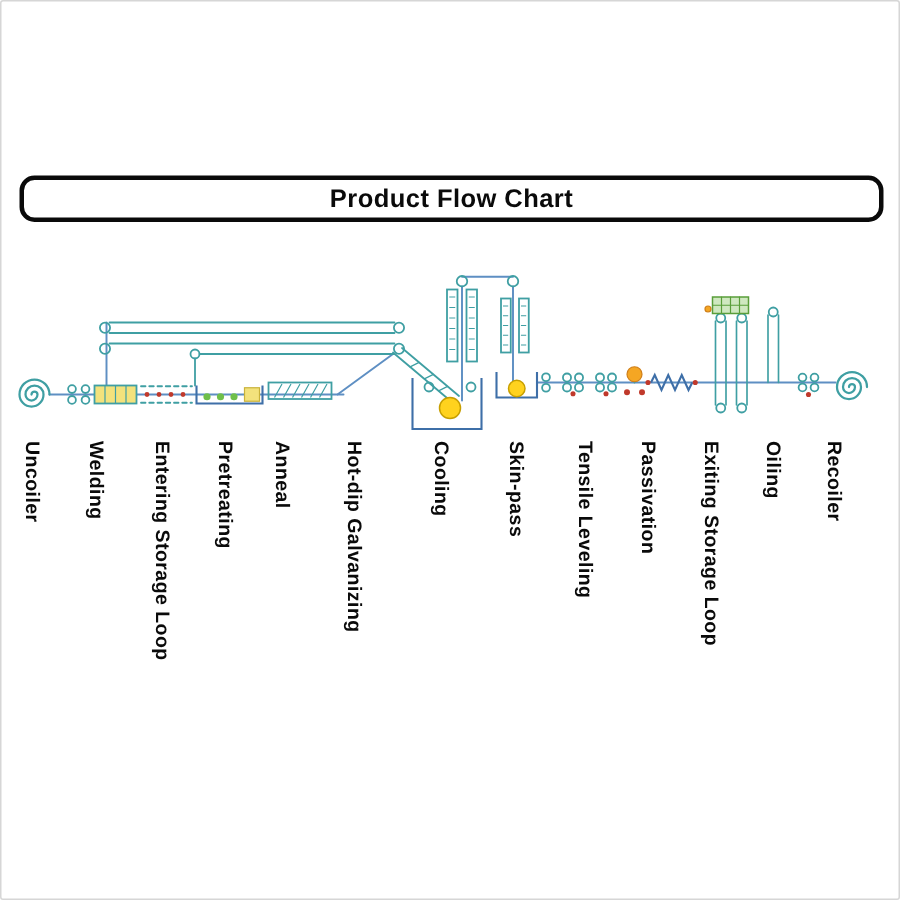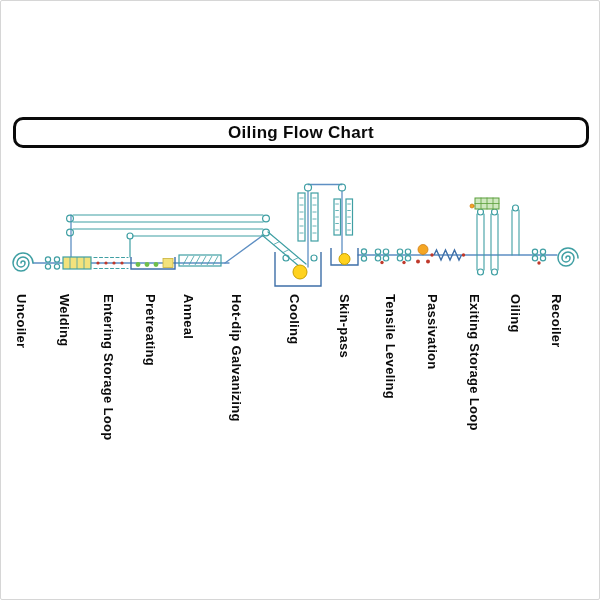--- a/index.html
+++ b/index.html
@@ -45,21 +45,21 @@
     white-space:nowrap;font-size:13px;font-weight:bold;color:#0a0a0a;
     letter-spacing:.3px;
   }
 </style>
 </head>
 <body>
 
 <div class="frame">
 
   <div class="title-box">
-    <span>Oiling Flow Chart</span>
+    <span>Product Flow Chart</span>
   </div>
 
   <svg width="598" height="598" viewBox="0 0 598 598">
 
     <g class="s-strip">
       <path d="M32 262H228"></path>
       <path d="M70 262V214"></path>
       <path d="M224 262L261 235"></path>
       <path d="M307 266V190"></path>
       <path d="M307 183.5H341"></path>

